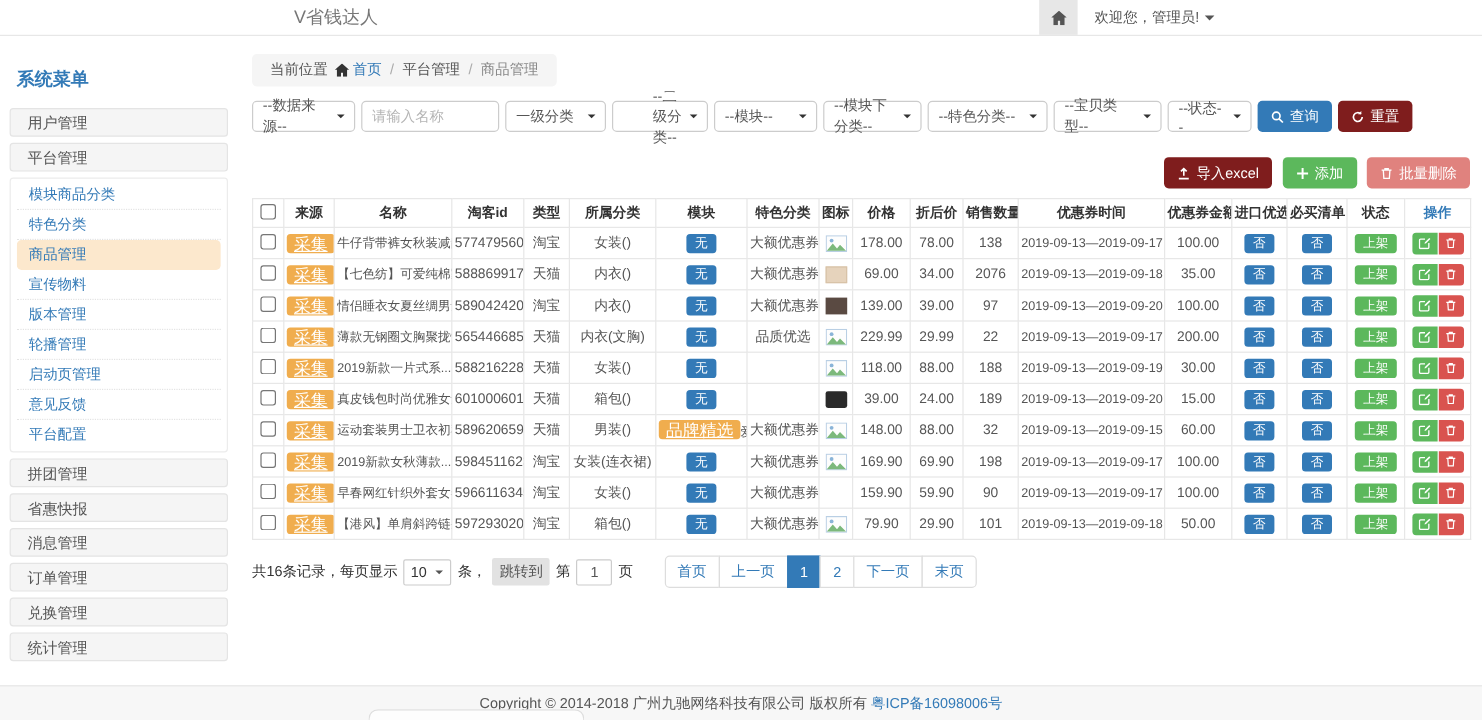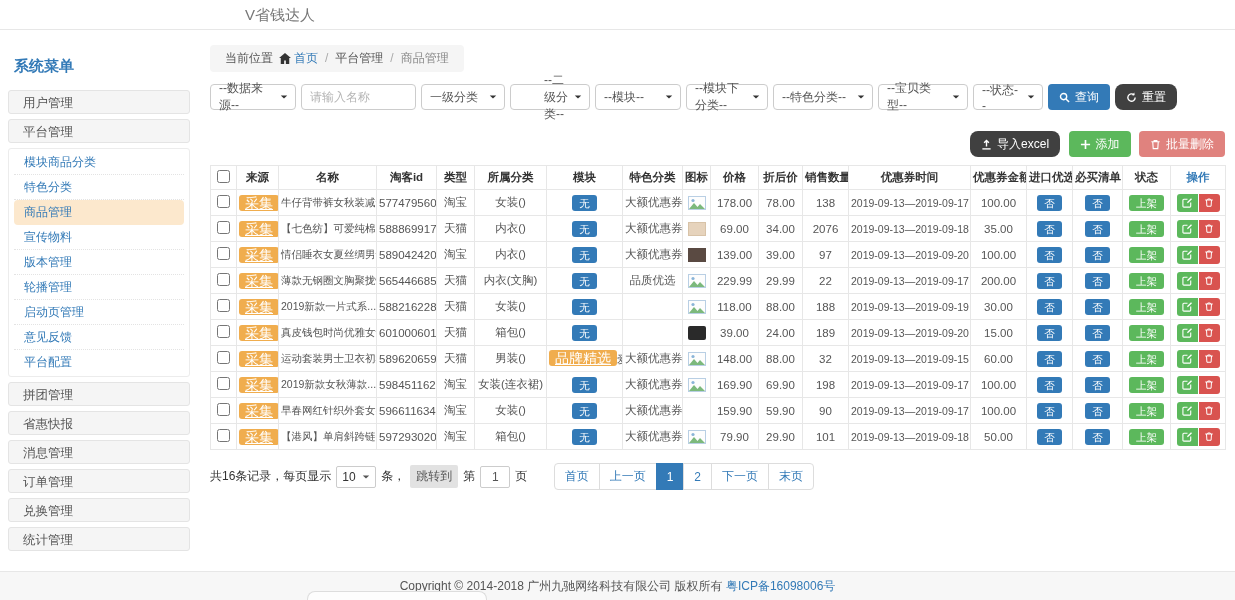--- a/index.html
+++ b/index.html
@@ -29,21 +29,21 @@
   .breadcrumb .sep { color:#aaa; margin:0 7px; }
   .breadcrumb .current { color:#888; }
   .bc-home { margin:0 3px 0 6px; }
   .filter-row { margin-top:12px; display:flex; gap:5px; align-items:flex-end; }
   .selectbox { height:26px; border:1px solid #ccc; border-radius:4px; background:#fff; display:flex; align-items:center; justify-content:space-between; padding:0 7px 0 8px; font-size:12px; color:#555; cursor:pointer; }
   .selectbox .sel-caret { margin-left:6px; border-top-color:#333; transform:scale(.8); }
   .textinput { height:26px; border:1px solid #ccc; border-radius:4px; padding:0 8px; font-size:12px; color:#555; width:115px; }
   .textinput::placeholder { color:#b5b5b5; }
   .btn { border:none; border-radius:4px; color:#fff; font-size:12px; height:26px; padding:0 11px; display:inline-flex; align-items:center; gap:5px; cursor:pointer; font-family:inherit; }
   .btn-primary { background:#337ab7; }
-  .btn-info { background:#404040;border-radius:8px; }
+  .btn-info { background:#7f1d1d; }
   .btn-success { background:#5cb85c; }
   .btn-danger-soft { background:#e0827e; }
   .toolbar { margin-top:21px; text-align:right; }
   .toolbar .btn { margin-left:4px; }
   
   .grid { margin-top:8px; width:1015px; border-collapse:collapse; table-layout:fixed; font-size:11.5px; }
   .grid th, .grid td { border:1px solid #e7e7e7; text-align:center; padding:3px 2px; overflow:hidden; white-space:nowrap; }
   .grid th { color:#333; font-weight:bold; font-size:11.5px; height:24px; }
   .grid td { color:#555; height:26px; }
   .grid th.op-col { color:#337ab7; }
@@ -76,20 +76,31 @@
   
   .footer { position:absolute; left:0; right:0; bottom:0; height:29px; background:#f7f7f7; border-top:1px solid #e7e7e7; text-align:center; line-height:28px; font-size:12px; color:#555; z-index:5; }
   .footer .icp { color:#337ab7; cursor:pointer; }
   .partial-box { position:absolute; left:307px; bottom:0; width:180px; height:9px; background:#fdfdfd; border:1px solid #ddd; border-bottom:none; border-radius:8px 8px 0 0; z-index:6; }
 </style>
 </head>
 <body>
 
 <div class="topbar">
   <div class="topbar-title">V省钱达人</div>
+  <div class="topbar-right">
+    <div class="home-box">
+      <svg width="13" height="12" viewBox="0 0 14 13">
+          <path d="M7 0L0 6h2v7h4V9h2v4h4V6h2z" fill="#555"></path>
+        </svg>
+    </div>
+    <div class="welcome">
+      <span>欢迎您，管理员!</span>
+      <span class="caret"></span>
+    </div>
+  </div>
 </div>
 
 <div class="sidebar">
   <div class="sidebar-title">系统菜单</div>
   <div id="sidebar-sections">
       <div class="side-header">用户管理</div>
       <div class="side-header">平台管理</div>
       <div class="submenu">
         <div class="submenu-item">模块商品分类</div>
         <div class="submenu-item">特色分类</div>

